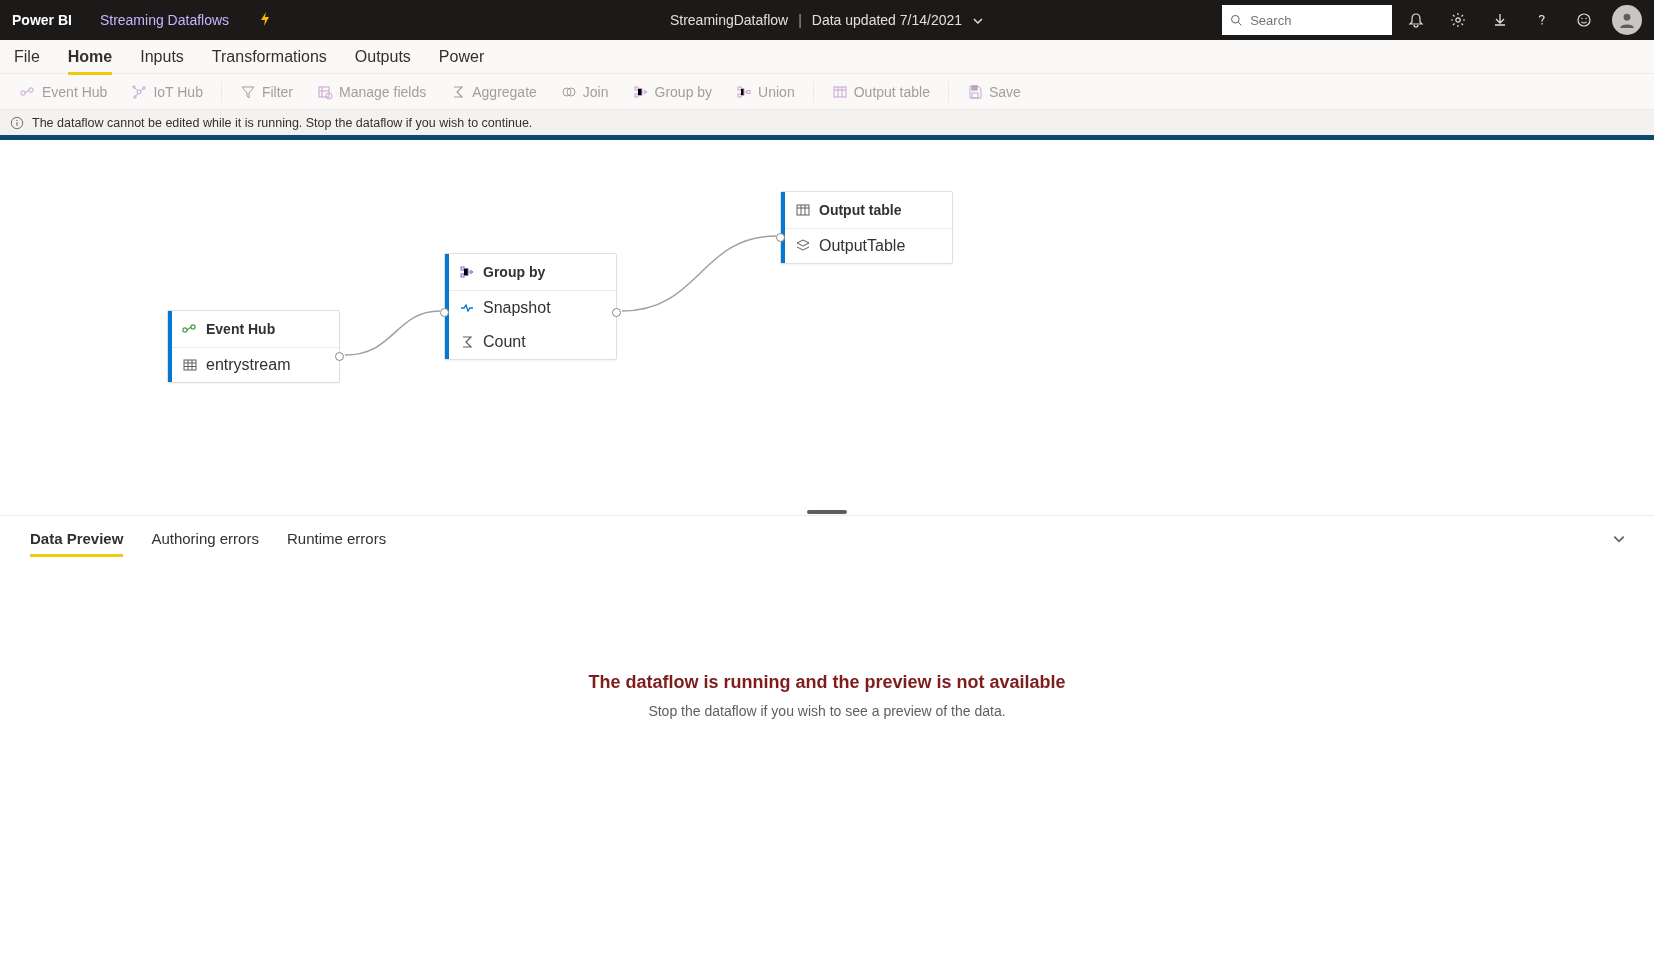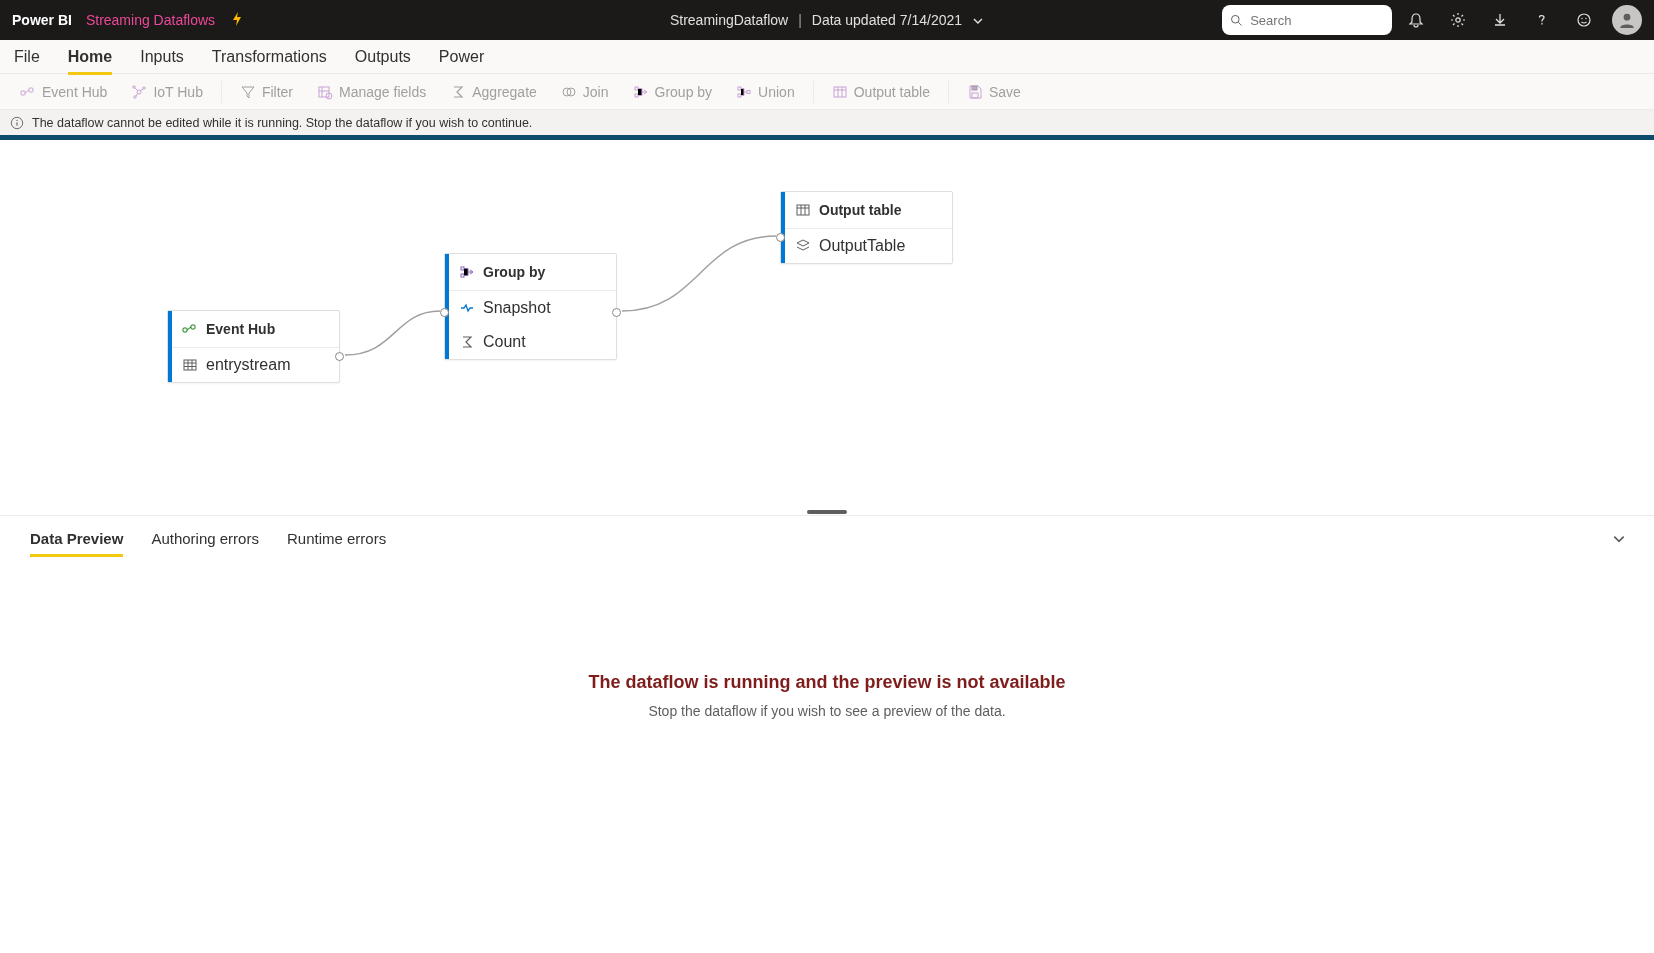--- a/index.html
+++ b/index.html
@@ -14,42 +14,42 @@
     position: relative;
   }
   
   .topbar {
     height: 40px;
     background: #1b1a19;
     display: flex;
     align-items: center;
     color: #e1dfdd;
     padding: 0 12px;
-    gap: 10px;
+    gap: 24px;
   }
   .topbar .brand { font-weight: 600; color: #fff; font-size: 14px; margin-right: 4px; }
-  .topbar .app   { color: #ec4899; font-size: 14px; }
+  .topbar .app   { color: #c4b5fd; font-size: 14px; }
   .bolt { color:#ffb900; margin-left:6px; font-size:14px; }
   .top-center {
     position: absolute;
     left: 50%; transform: translateX(-50%);
     display: flex; align-items: center; gap: 10px;
     color: #e1dfdd; font-size: 14px;
   }
   .top-divider { color:#a19f9d }
   .top-center svg { vertical-align:middle; }
   .top-right {
     margin-left: auto;
     display:flex; align-items:center; gap:6px;
   }
   .search-box {
     background:#fff;
     width:170px; height:30px;
     display:flex; align-items:center;
-    padding:0 8px; border-radius:8px;
+    padding:0 8px; border-radius:0;
     color:#605e5c; gap:8px; font-size:13px;
   }
   .search-box input { border:none; outline:none; font-size:13px; width:100%; color:#605e5c; background:transparent; }
   .icon-btn { width:36px; height:36px; display:flex; align-items:center; justify-content:center; color:#e1dfdd; cursor:pointer; }
   .avatar-circle { width:30px; height:30px; border-radius:50%; background:#c8c6c4; display:flex; align-items:center; justify-content:center; margin-left:4px; }
   .avatar-circle svg { fill:#605e5c; }
 
   
   .nav-row {
     height:34px;

